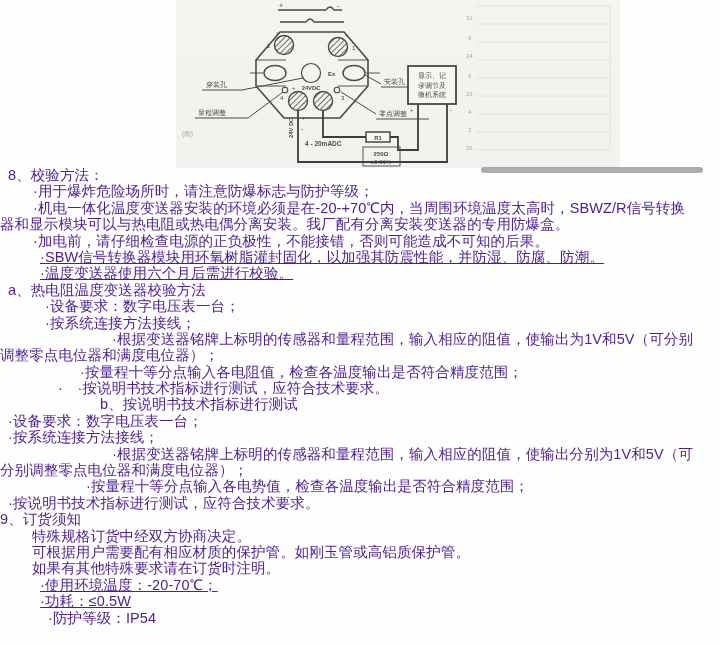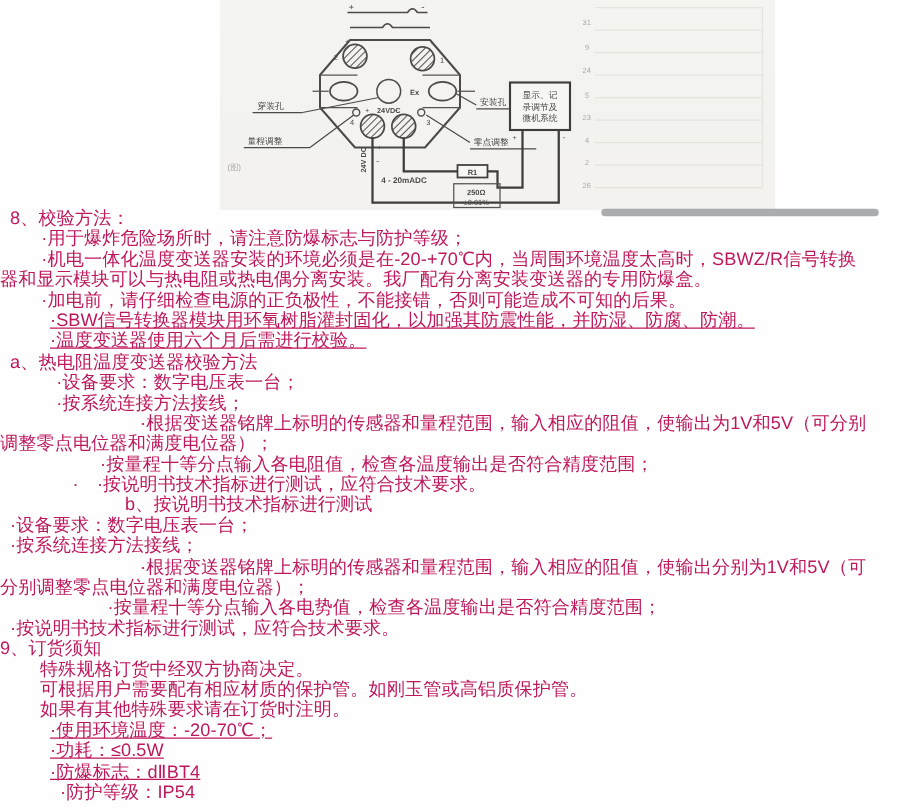--- a/index.html
+++ b/index.html
@@ -7,21 +7,21 @@
         font-family:"Liberation Sans",sans-serif;color:#3a3a3a;}
   
   .scan{position:absolute;left:176px;top:0;width:444px;height:168px;
         background:linear-gradient(180deg,#f4f4f0 0%,#f2f2ee 60%,#f3f2ee 100%);}
   .smudge{position:absolute;left:481px;top:167px;width:222px;height:6px;
           background:#96979a;border-radius:3px;opacity:.8;}
   svg{position:absolute;left:180px;top:0;}
   svg text{font-family:"Liberation Sans",sans-serif;fill:#4a4a48;}
   
   .doc{position:absolute;left:0;top:167px;width:721px;font-size:14.5px;
-       line-height:16.4px;color:#be185d;letter-spacing:.1px;white-space:nowrap;}
+       line-height:16.4px;color:#4c1d95;letter-spacing:.1px;white-space:nowrap;}
   .bl{height:16.4px;}
   .i0{padding-left:0;} .i8{padding-left:8px;} .i32{padding-left:32px;}
   .i33{padding-left:33px;} .i40{padding-left:40px;text-decoration:underline;} .i45{padding-left:45px;}
   .i48{padding-left:48px;} .i58{padding-left:58px;} .i80{padding-left:80px;}
   .i90{padding-left:86px;} .i100{padding-left:100px;} .i112{padding-left:112px;}
 </style>
 </head>
 <body>
 
 <div class="page">
@@ -156,17 +156,16 @@
     <div class="bl i112">·根据变送器铭牌上标明的传感器和量程范围，输入相应的阻值，使输出分别为1V和5V（可</div>
     <div class="bl i0">分别调整零点电位器和满度电位器）；</div>
     <div class="bl i90">·按量程十等分点输入各电势值，检查各温度输出是否符合精度范围；</div>
     <div class="bl i8">·按说明书技术指标进行测试，应符合技术要求。</div>
     <div class="bl i0">9、订货须知</div>
     <div class="bl i32">特殊规格订货中经双方协商决定。</div>
     <div class="bl i32">可根据用户需要配有相应材质的保护管。如刚玉管或高铝质保护管。</div>
     <div class="bl i32">如果有其他特殊要求请在订货时注明。</div>
     <div class="bl i40">·使用环境温度：-20-70℃；</div>
     <div class="bl i40">·功耗：≤0.5W</div>
-    <div class="bl i40">·防爆标志：dⅡBT4</div>
     <div class="bl i48">·防护等级：IP54</div>
   </div>
 
 </div>
 
 </body></html>

